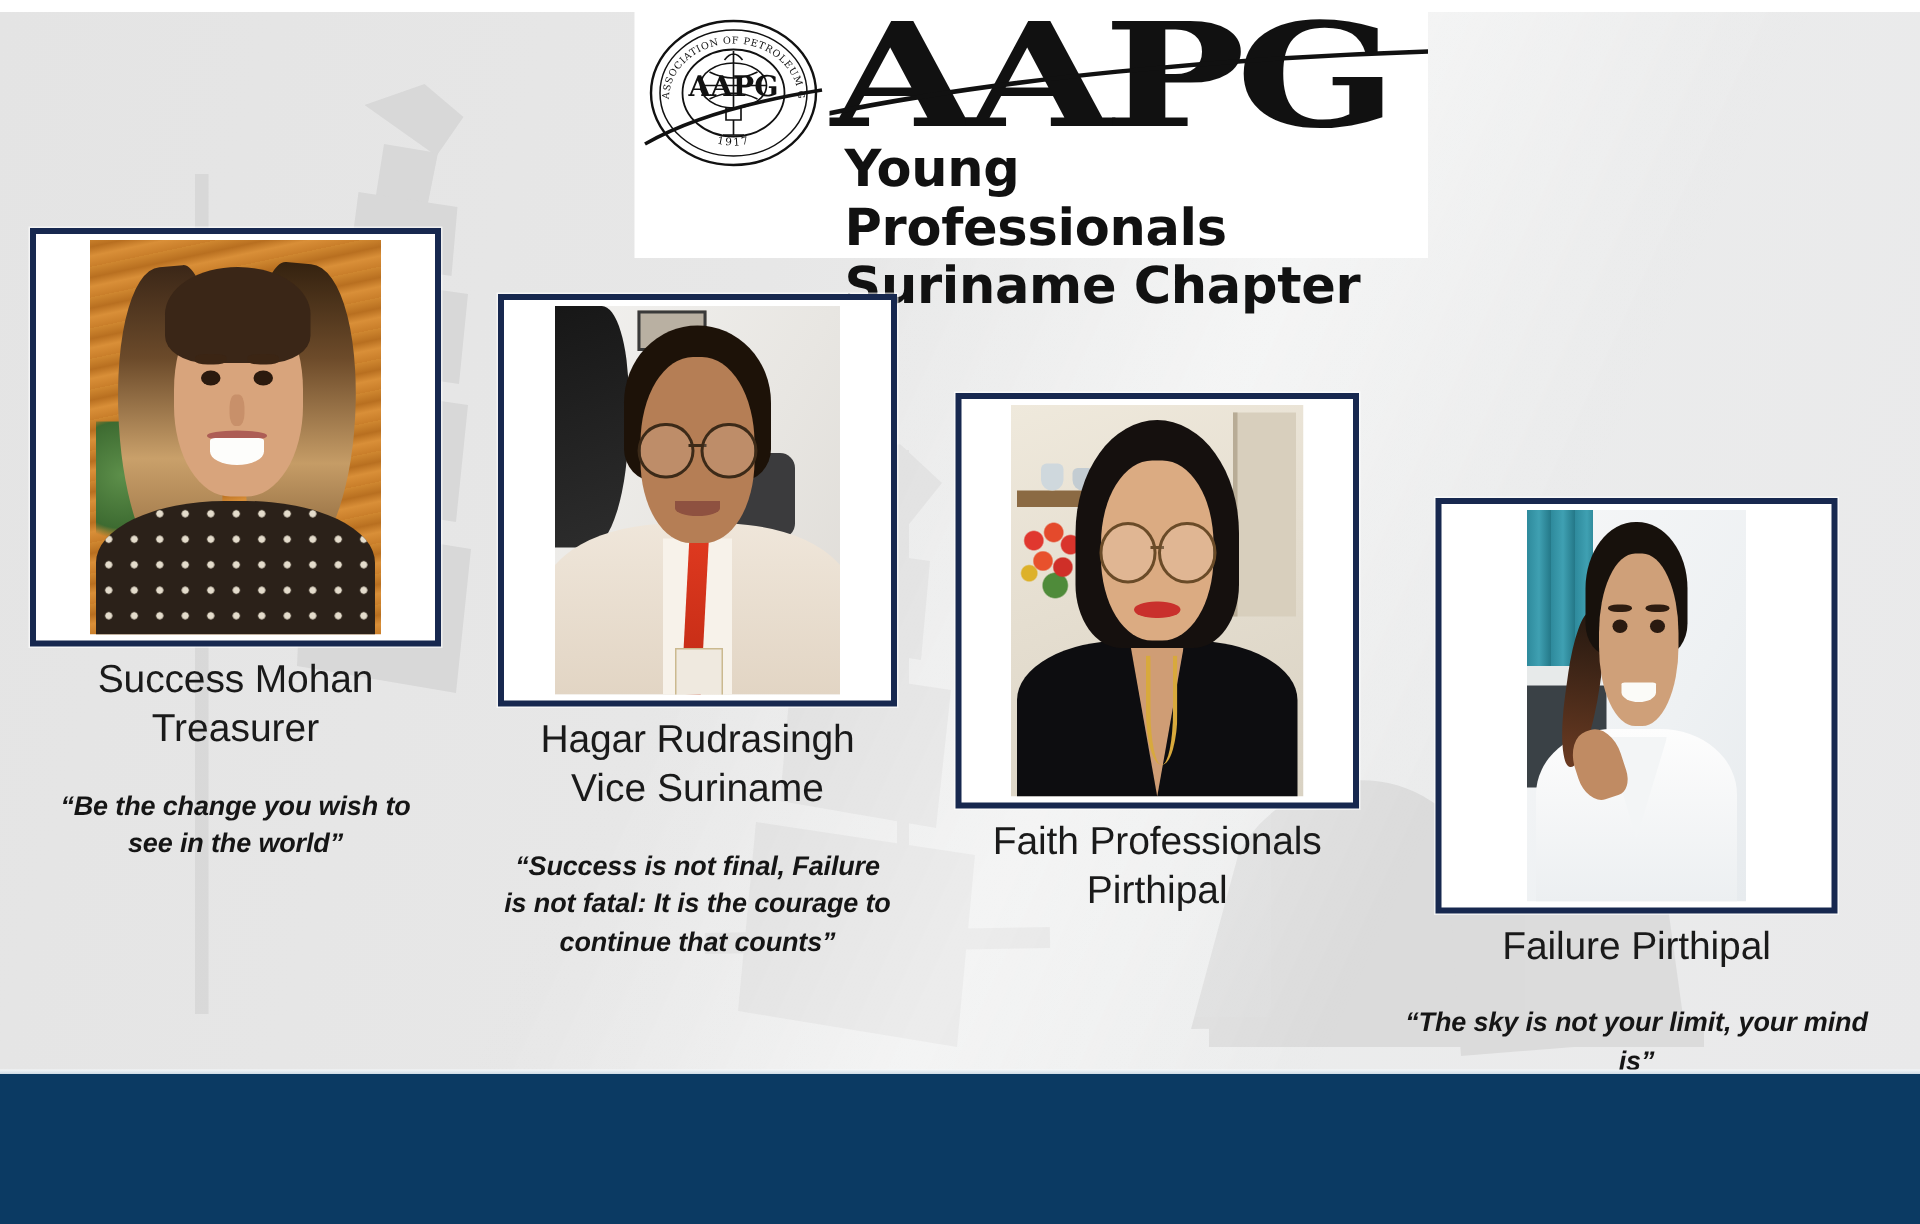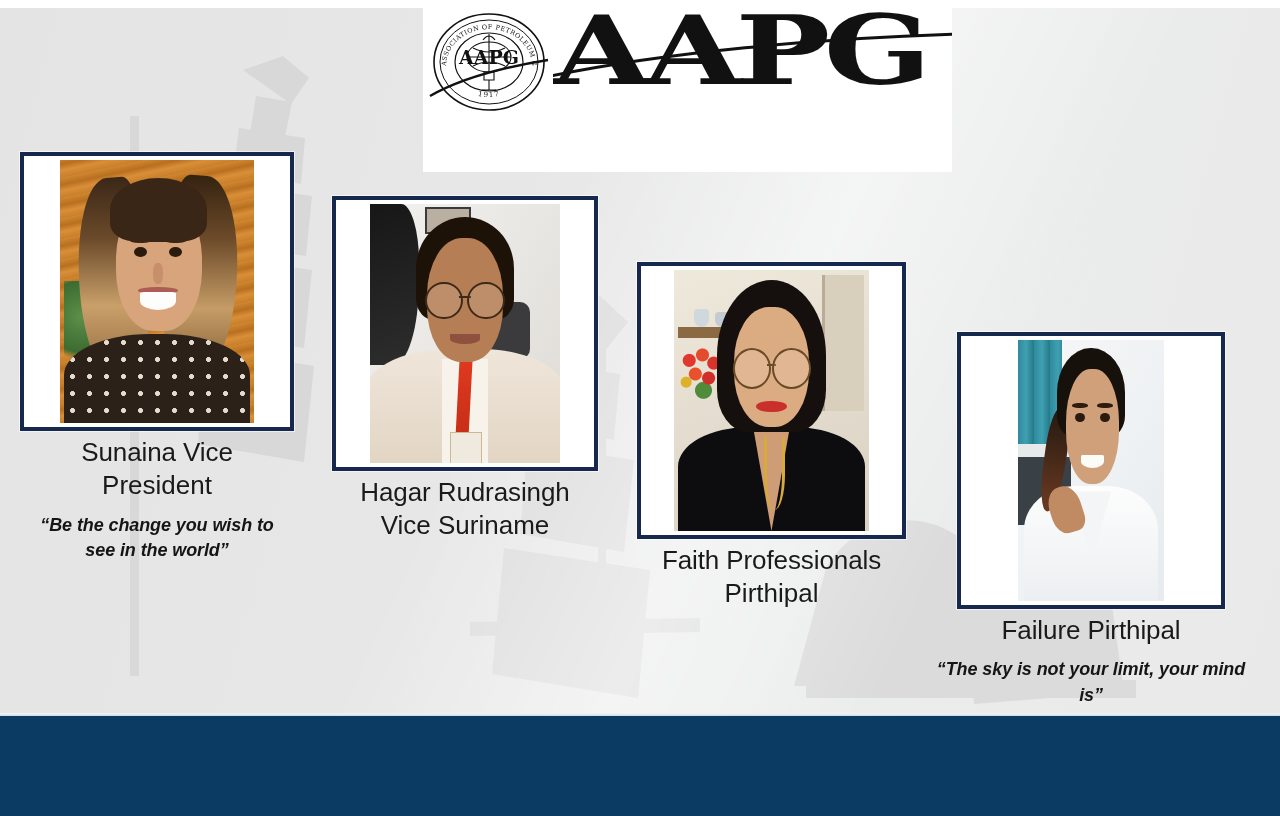--- a/index.html
+++ b/index.html
@@ -59,21 +59,21 @@
   .nm{
     font-family:"Liberation Sans","DejaVu Sans",sans-serif;
     font-size:26px;line-height:1.28;color:#1a1a1a;font-weight:400;
     letter-spacing:-0.1px;
   }
   .role{
     font-family:"Liberation Sans","DejaVu Sans",sans-serif;
     font-size:26px;line-height:1.28;color:#1a1a1a;font-weight:400;
   }
   .quote{
-    margin-top:10px;
+    margin-top:22px;
     font-family:"Liberation Sans","DejaVu Sans",sans-serif;
     font-style:italic;font-weight:700;font-size:18px;line-height:1.42;
     color:#151515;letter-spacing:-0.1px;
   }
 
   
   .p-inner{position:absolute;inset:0;}
   .layer{position:absolute;}
 
   
@@ -223,20 +223,24 @@
       </g>
       <text x="61" y="54" text-anchor="middle" font-family="DejaVu Serif, serif" font-size="19" font-weight="700" fill="#111">AAPG</text>
       <path d="M2 86 C 30 70 70 58 120 50" stroke="#111" stroke-width="2.4" fill="none"></path>
     </svg>
 
     <svg class="logo-word" viewBox="0 0 399 92">
       <text x="0" y="76" font-family="DejaVu Serif, Liberation Serif, serif" font-size="96" font-weight="700" fill="#111" letter-spacing="-5" textLength="372" lengthAdjust="spacingAndGlyphs">AAPG</text>
       <path d="M-12 70 C 110 44 270 30 408 26" stroke="#111" stroke-width="3" fill="none"></path>
     </svg>
 
+    <div class="logo-sub">
+      <div>Young Professionals</div>
+      <div>Suriname Chapter</div>
+    </div>
   </div>
 
   <div class="member" style="left:20px;top:152px;width:274px;">
     <div class="frame" style="width:274px;height:279px;">
       <div class="photo" style="left:36px;right:36px;">
         <div class="p-inner">
           <div class="layer p1-bg"></div>
           <div class="layer p1-plant"></div>
           <div class="layer p1-hairL"></div>
           <div class="layer p1-hairR"></div>
@@ -248,22 +252,22 @@
           <div class="layer p1-browR"></div>
           <div class="layer p1-eyeL"></div>
           <div class="layer p1-eyeR"></div>
           <div class="layer p1-nose"></div>
           <div class="layer p1-lip"></div>
           <div class="layer p1-smile"></div>
         </div>
       </div>
     </div>
     <div class="caption" style="top:284px;">
-      <div class="nm">Sunaina Vice</div>
-      <div class="role">President</div>
+      <div class="nm">Success Mohan</div>
+      <div class="role">Treasurer</div>
       <div class="quote" style="padding:0 4px;">“Be the change you wish to see in the world”</div>
     </div>
   </div>
 
   <div class="member" style="left:332px;top:196px;width:266px;">
     <div class="frame" style="width:266px;height:275px;">
       <div class="photo" style="left:34px;right:34px;">
         <div class="p-inner">
           <div class="layer p2-bg"></div>
           <div class="layer p2-dark"></div>
@@ -280,20 +284,21 @@
               <span class="bridge"></span>
               <span class="lens r"></span>
             </div>
           <div class="layer p2-smile"></div>
         </div>
       </div>
     </div>
     <div class="caption" style="top:280px;">
       <div class="nm">Hagar Rudrasingh</div>
       <div class="role">Vice Suriname</div>
+      <div class="quote" style="padding:0 2px;">“Success is not final, Failure is not fatal: It is the courage to continue that counts”</div>
     </div>
   </div>
 
   <div class="member" style="left:637px;top:262px;width:269px;">
     <div class="frame" style="width:269px;height:277px;">
       <div class="photo" style="left:33px;right:33px;">
         <div class="p-inner">
           <div class="layer p3-bg"></div>
           <div class="layer p3-door"></div>
           <div class="layer p3-shelf"></div>

